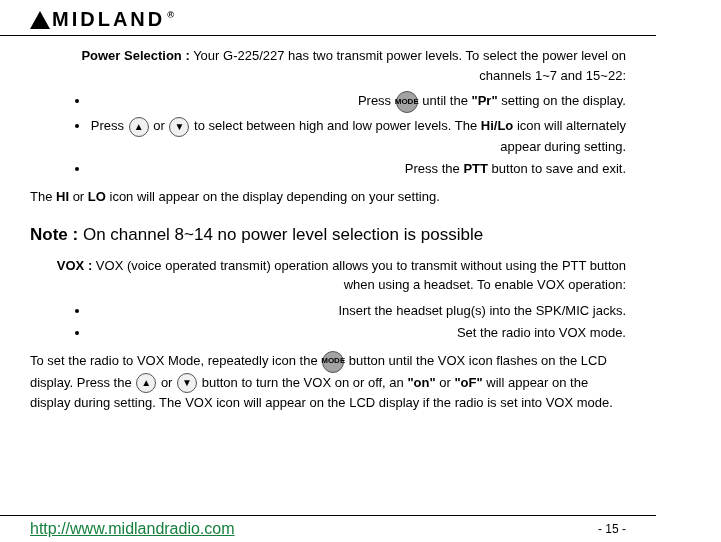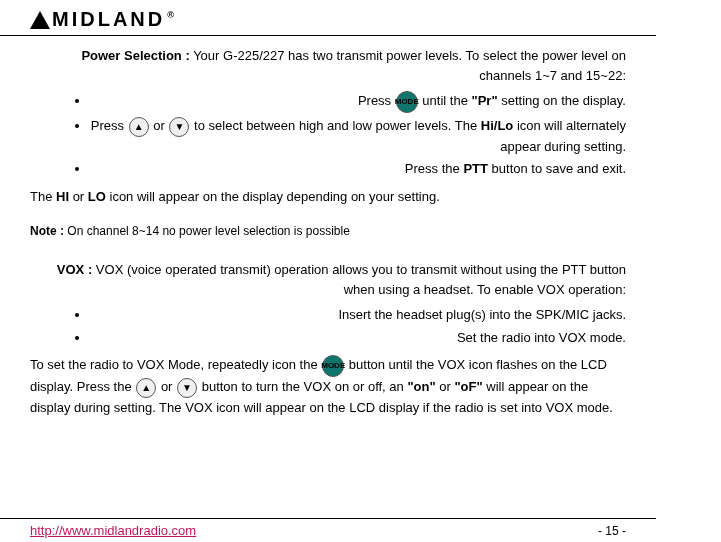--- a/index.html
+++ b/index.html
@@ -56,37 +56,37 @@
     ul {
       list-style: disc;
       margin-left: 60px;
       margin-bottom: 6px;
     }
     ul li {
       margin-bottom: 3px;
       line-height: 1.5;
     }
     .note-text {
-      font-size: 12px;
-      margin-bottom: 20px;
+      font-size: 17px;
+      margin-bottom: 8px;
     }
     .icon-mode {
       display: inline-flex;
       align-items: center;
       justify-content: center;
       width: 22px;
       height: 22px;
       border: 1.5px solid #555;
       border-radius: 50%;
       font-size: 8px;
       font-weight: bold;
       vertical-align: middle;
       margin: 0 1px;
       color: #000;
-      background: #0f766e;
+      background: #a3a3a3;
     }
     .icon-up {
       display: inline-flex;
       align-items: center;
       justify-content: center;
       width: 20px;
       height: 20px;
       border: 1.5px solid #555;
       border-radius: 50%;
       font-size: 10px;
@@ -108,23 +108,23 @@
       background: #f0f0f0;
     }
     .footer {
       border-top: 1.5px solid #000;
       padding: 4px 30px;
       display: flex;
       justify-content: space-between;
       align-items: center;
     }
     .footer-link {
-      font-size: 13px;
+      font-size: 16px;
       text-decoration: underline;
-      color: #be185d;
+      color: #15803d;
     }
     .footer-page {
       font-size: 12px;
     }
   </style>
 </head>
 <body>
 
 <div class="page">
   <div class="header">

